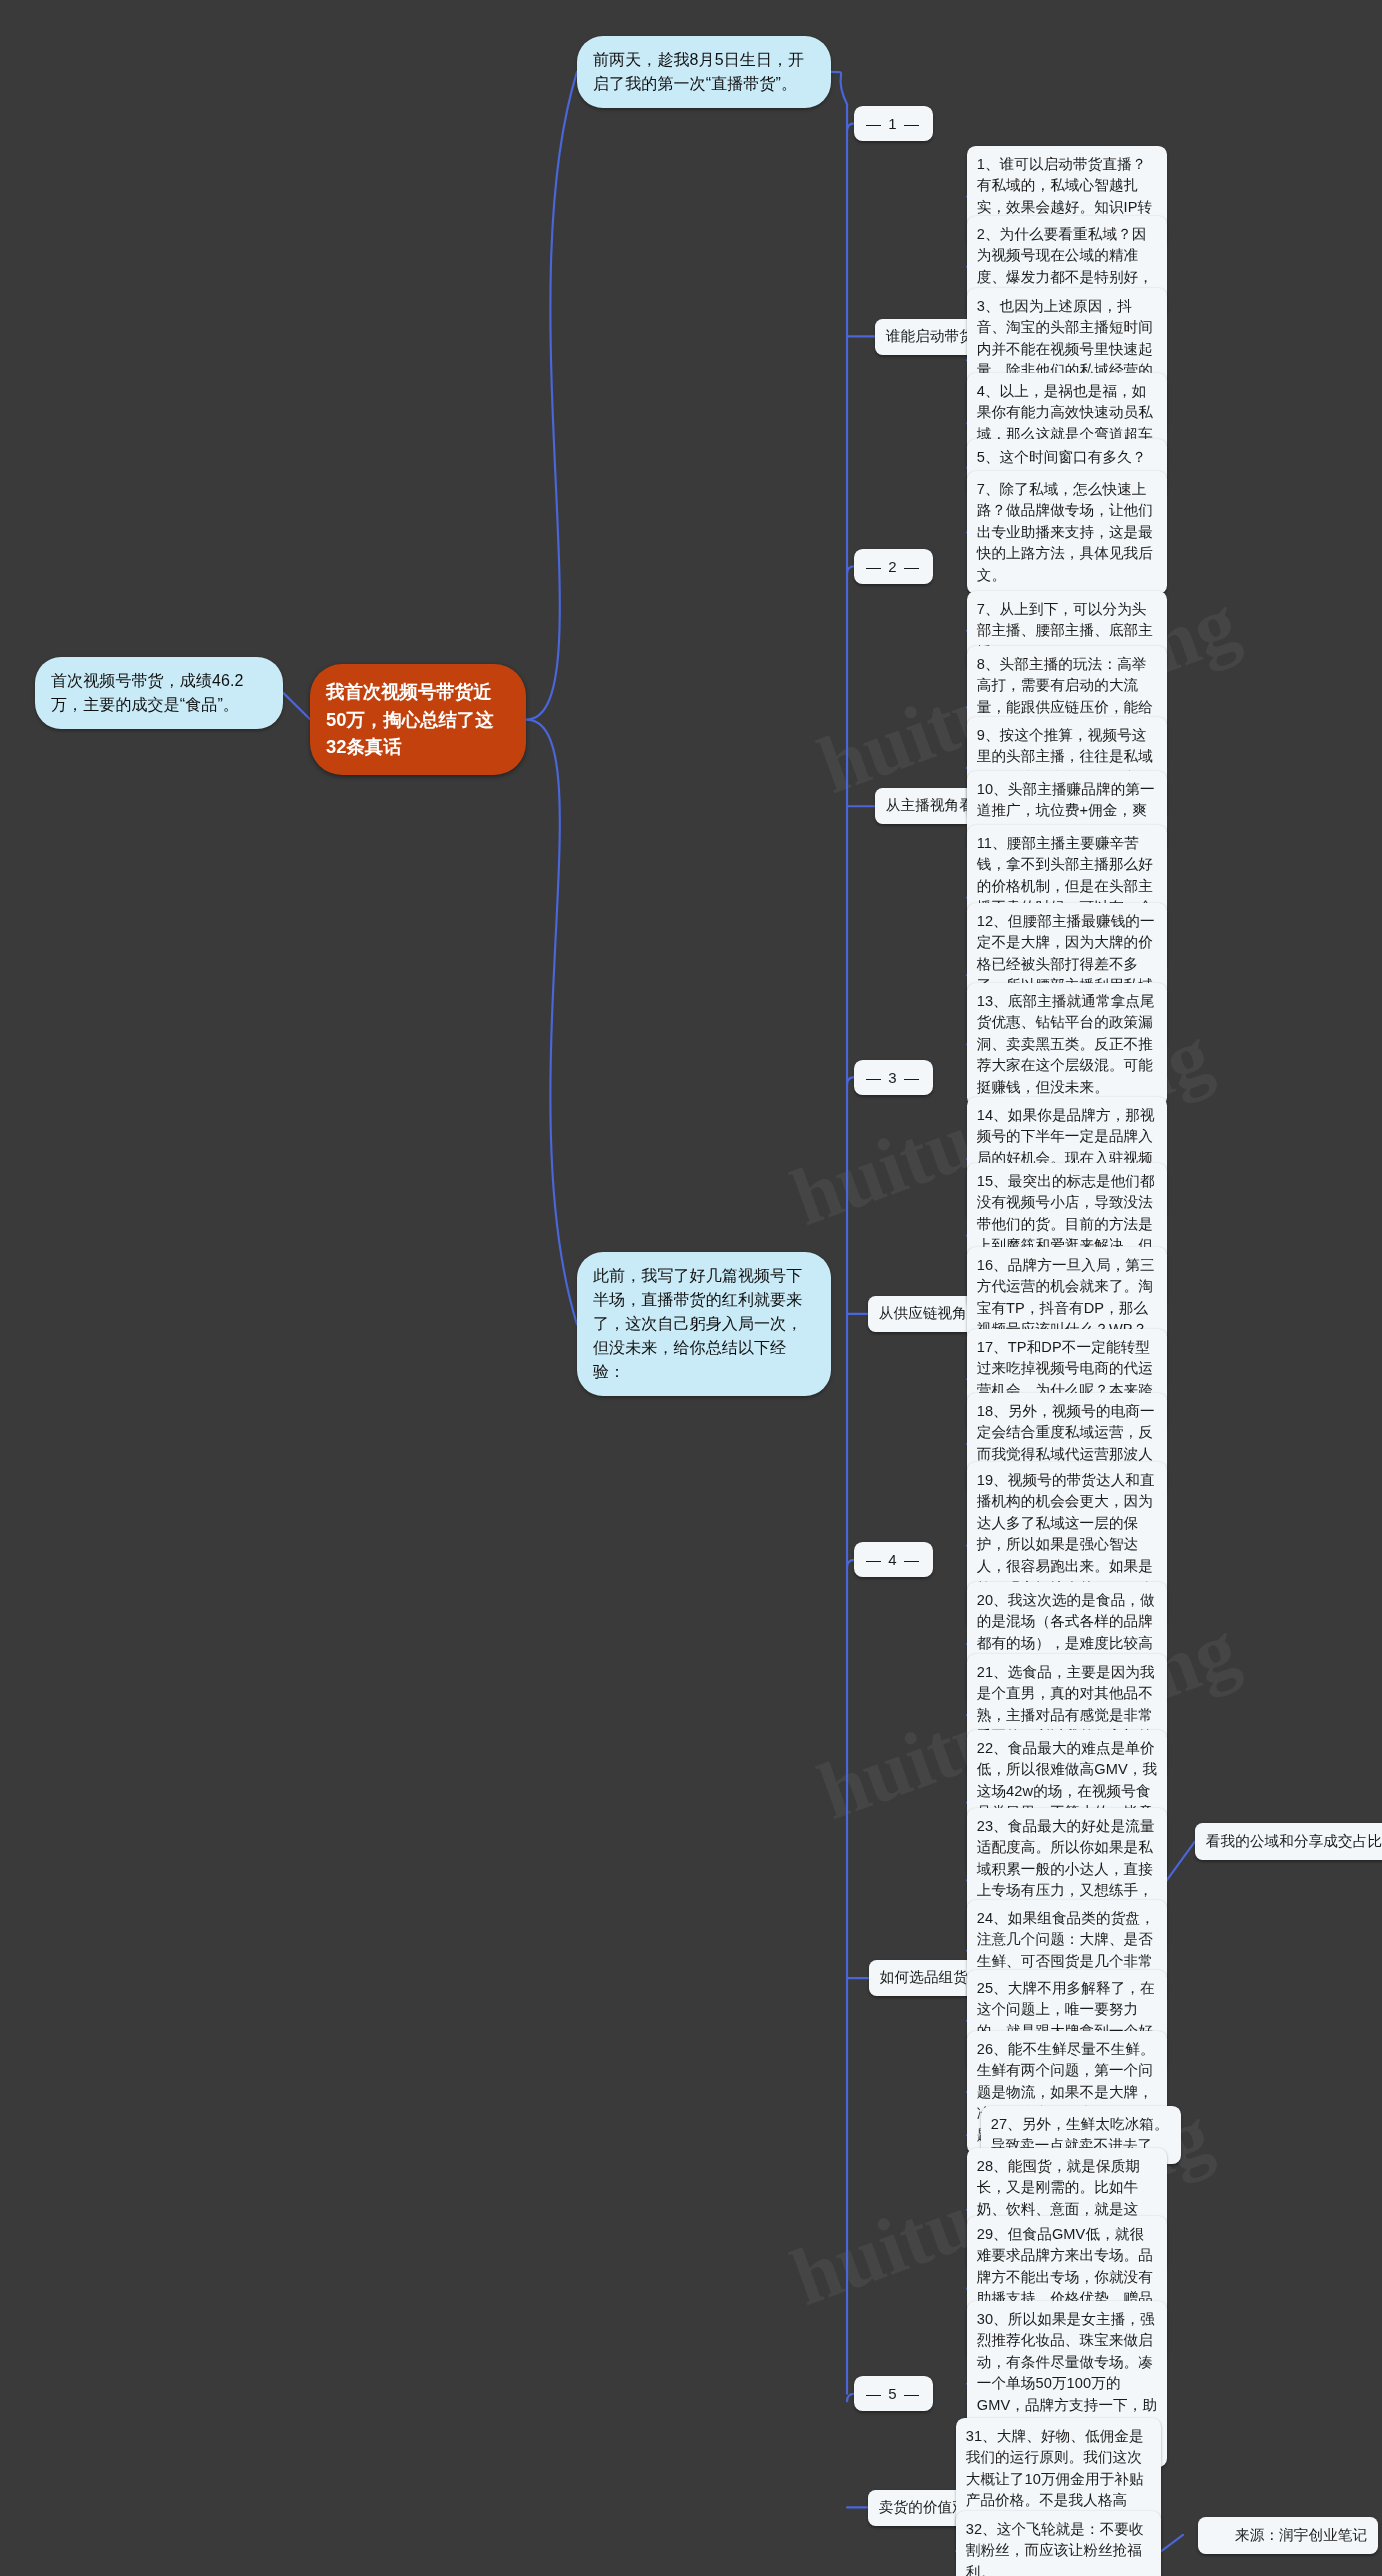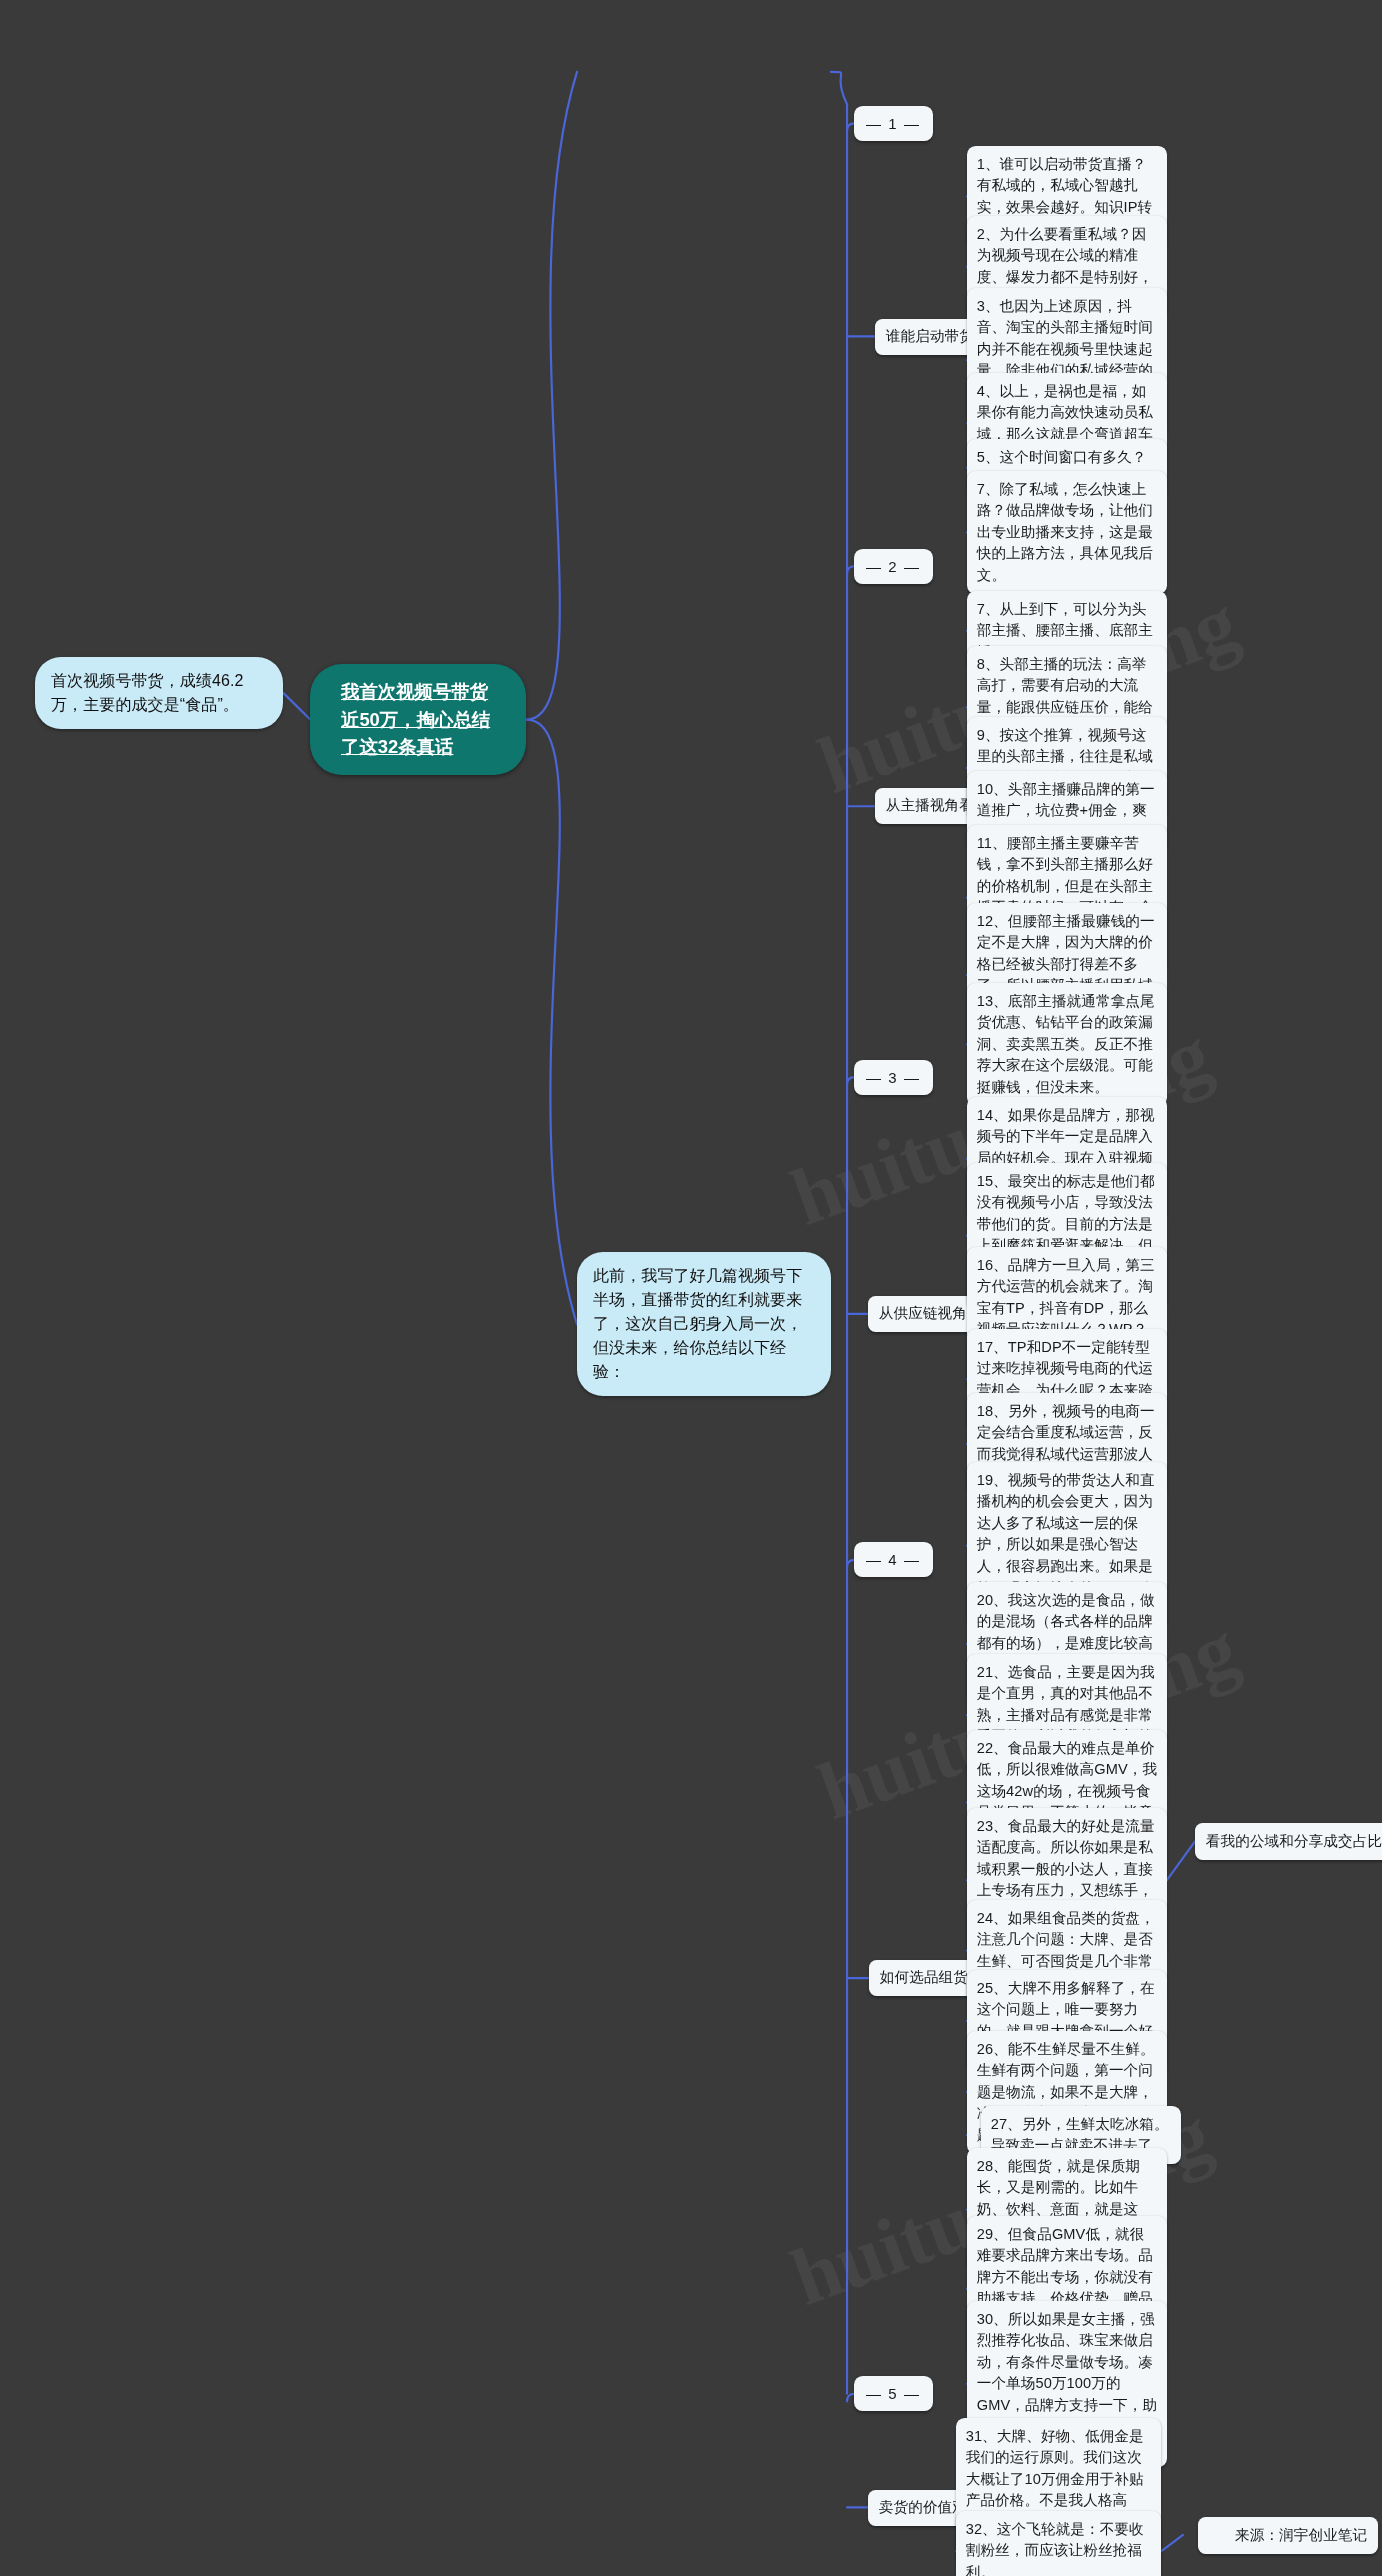--- a/index.html
+++ b/index.html
@@ -70,32 +70,31 @@
   }
   .node.source {
     background: #f3f7fa;
     border-radius: 7.6px;
     padding: 7.6px 10.8px;
     font-size: 14.6px;
     white-space: nowrap;
   }
   #root {
     position: absolute;
-    background: #0f766e;
+    background: #c2410c;
     color: #ffffff;
     border-radius: 32px;
-    padding: 14px 31px;
+    padding: 14px 16px;
     font-size: 18.4px;
     font-weight: 700;
     line-height: 1.5;
     width: 216px;
     box-sizing: border-box;
     text-align: left;
     box-shadow: 0 1.6px 4.3px rgba(0,0,0,0.4);
-    text-decoration: underline;
   }
   .watermark {
     position: absolute;
     color: rgba(255,255,255,0.06);
     font-size: 81px;
     font-weight: 700;
     font-family: "Liberation Serif", serif;
     transform: rotate(-20deg);
     pointer-events: none;
     user-select: none;
@@ -169,20 +168,21 @@
         <path d="M 1908 4414 L 1790 4414" fill="none" stroke="#4a66d8" stroke-width="4" stroke-linecap="round"></path>
         <path d="M 1811 4643 L 1851 4643" fill="none" stroke="#4a66d8" stroke-width="4" stroke-linecap="round"></path>
         <path d="M 1851 4612 L 1851 4724" fill="none" stroke="#4a66d8" stroke-width="4" stroke-linecap="round"></path>
         <path d="M 1851 4612 L 1770 4612" fill="none" stroke="#4a66d8" stroke-width="4" stroke-linecap="round"></path>
         <path d="M 1851 4724 L 1770 4724" fill="none" stroke="#4a66d8" stroke-width="4" stroke-linecap="round"></path>
         <path d="M 2160 3482 L 2212 3410" fill="none" stroke="#4a66d8" stroke-width="4" stroke-linecap="round"></path>
         <path d="M 2150 4724 L 2190 4694" fill="none" stroke="#4a66d8" stroke-width="4" stroke-linecap="round"></path>
       </g>
     </svg>
 
+  <div class="node note" id="note-birthday" style="left:577px; top:36px; width:254px;">前两天，趁我8月5日生日，开启了我的第一次“直播带货”。</div>
 
   <div class="node note" id="note-result" style="left:35px; top:657px; width:248px;">首次视频号带货，成绩46.2万，主要的成交是“食品”。</div>
 
   <div class="node note" id="note-experience" style="left:577px; top:1252px; width:254px;">此前，我写了好几篇视频号下半场，直播带货的红利就要来了，这次自己躬身入局一次，但没未来，给你总结以下经验：</div>
 
   <div id="root" style="left:310px; top:664px;">我首次视频号带货近50万，掏心总结了这32条真话</div>
 
   <div class="node marker" id="marker-1" style="left:854px; top:106px;">— 1 —</div>
   <div class="node marker" id="marker-2" style="left:854px; top:549px;">— 2 —</div>
   <div class="node marker" id="marker-3" style="left:854px; top:1060px;">— 3 —</div>

